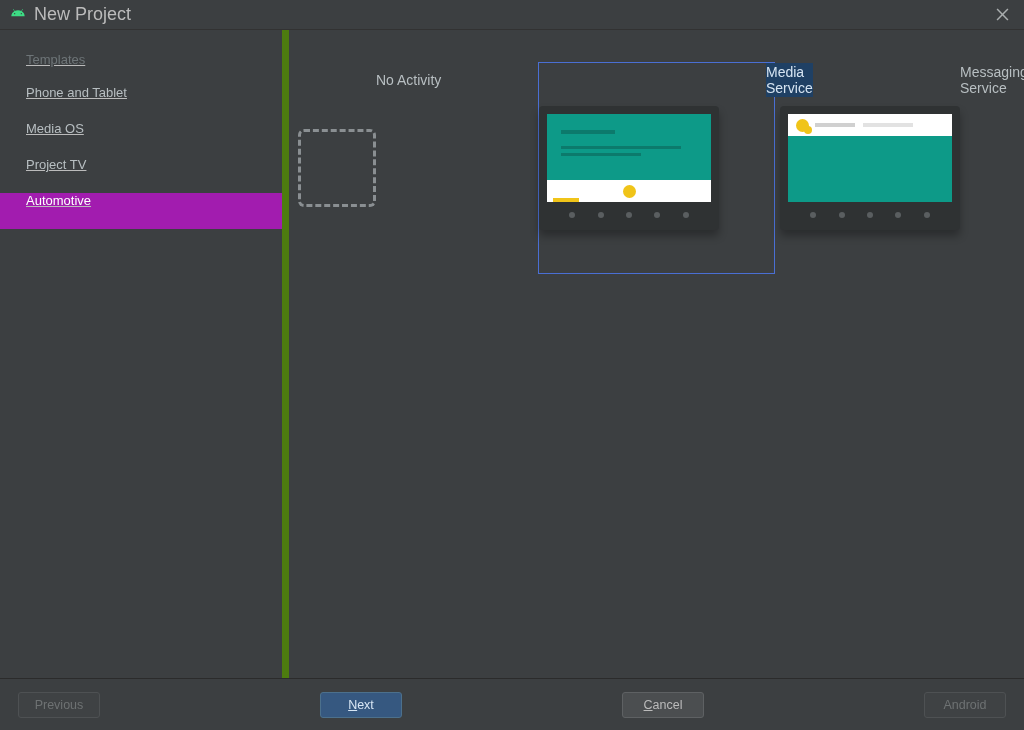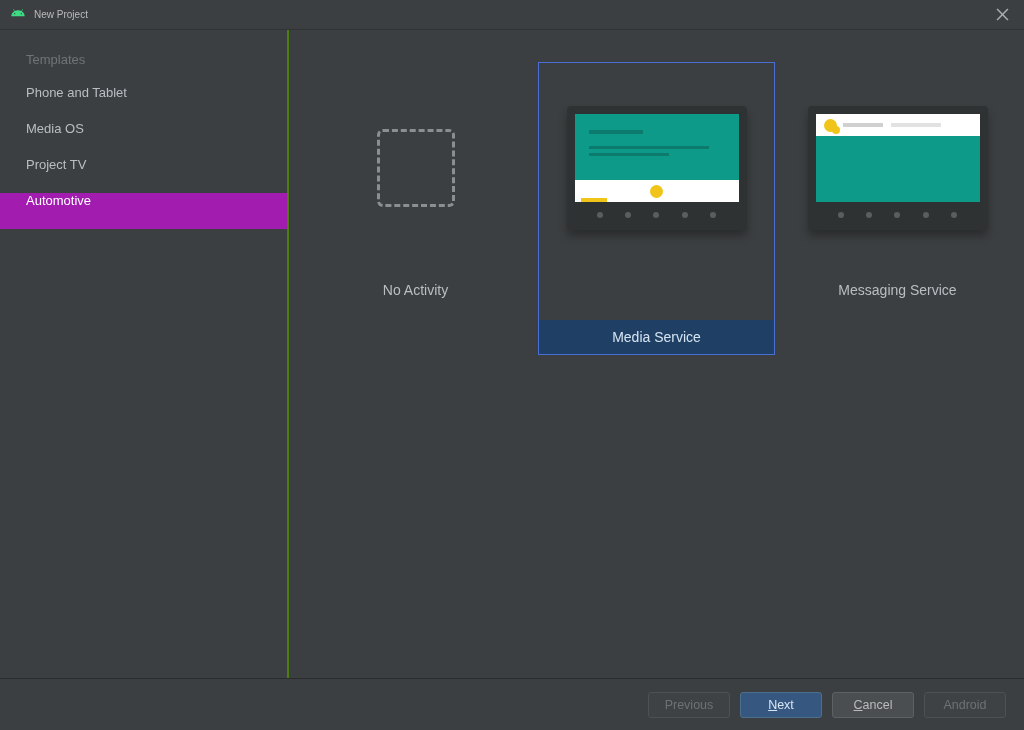--- a/index.html
+++ b/index.html
@@ -15,37 +15,38 @@
   }
   .titlebar {
     height: 30px;
     background: #3c3f41;
     display: flex;
     align-items: center;
     padding: 0 10px;
     border-bottom: 1px solid #323232;
   }
   .titlebar .android-icon { margin-right: 8px; }
-  .titlebar .title { color: #bbbbbb; font-size: 10px; }
+  .titlebar .title { color: #bbbbbb; font-size: 18px; }
   .titlebar .spacer { flex: 1; }
   .close-icon {
     width: 24px; height: 24px;
     display: flex; align-items: center; justify-content: center;
     color: #a0a0a0;
     cursor: pointer;
     font-size: 16px;
   }
   .body-row {
     display: flex;
     height: 648px;
   }
   .sidebar {
     width: 298px;
-    border-right: 2px solid #4d7c0f;
+    border-right: 7px solid #4d7c0f;
     padding-top: 22px;
+    text-decoration: underline;
   }
   .sidebar-header {
     color: #6e7578;
     font-size: 13px;
     padding: 0 26px 18px 26px;
   }
   .sidebar-item {
     height: 36px;
     display: flex;
     align-items: flex-start;
@@ -60,21 +61,21 @@
   .main {
     flex: 1;
     padding: 32px 8px 0 8px;
     display: flex;
     gap: 4px;
     align-items: flex-start;
   }
   .template-cell {
     width: 237px;
     display: flex;
-    flex-direction: column;
+    flex-direction: row;
     align-items: stretch;
     border: 1px solid transparent;
   }
   .template-cell.selected {
     border: 1px solid #4a6fd4;
     gap: 47px;
   }
   .thumb-area {
     height: 210px;
     display: flex;
@@ -179,21 +180,21 @@
   .msg-topbar .tline {
     height: 4px; background: #d0d0d0;
   }
   .msg-topbar .t1 { width: 40px; }
   .msg-topbar .t2 { width: 50px; margin-left: 2px; background:#e2e2e2; }
 
   .footer {
     height: 52px;
     border-top: 1px solid #2b2b2b;
     display: flex;
-    justify-content: flex-end;
+    justify-content: space-between;
     align-items: center;
     gap: 10px;
     padding: 0 18px;
     background: #3c3f41;
   }
   .btn {
     min-width: 82px;
     height: 26px;
     padding: 0 14px;
     border: 1px solid #5e6163;

